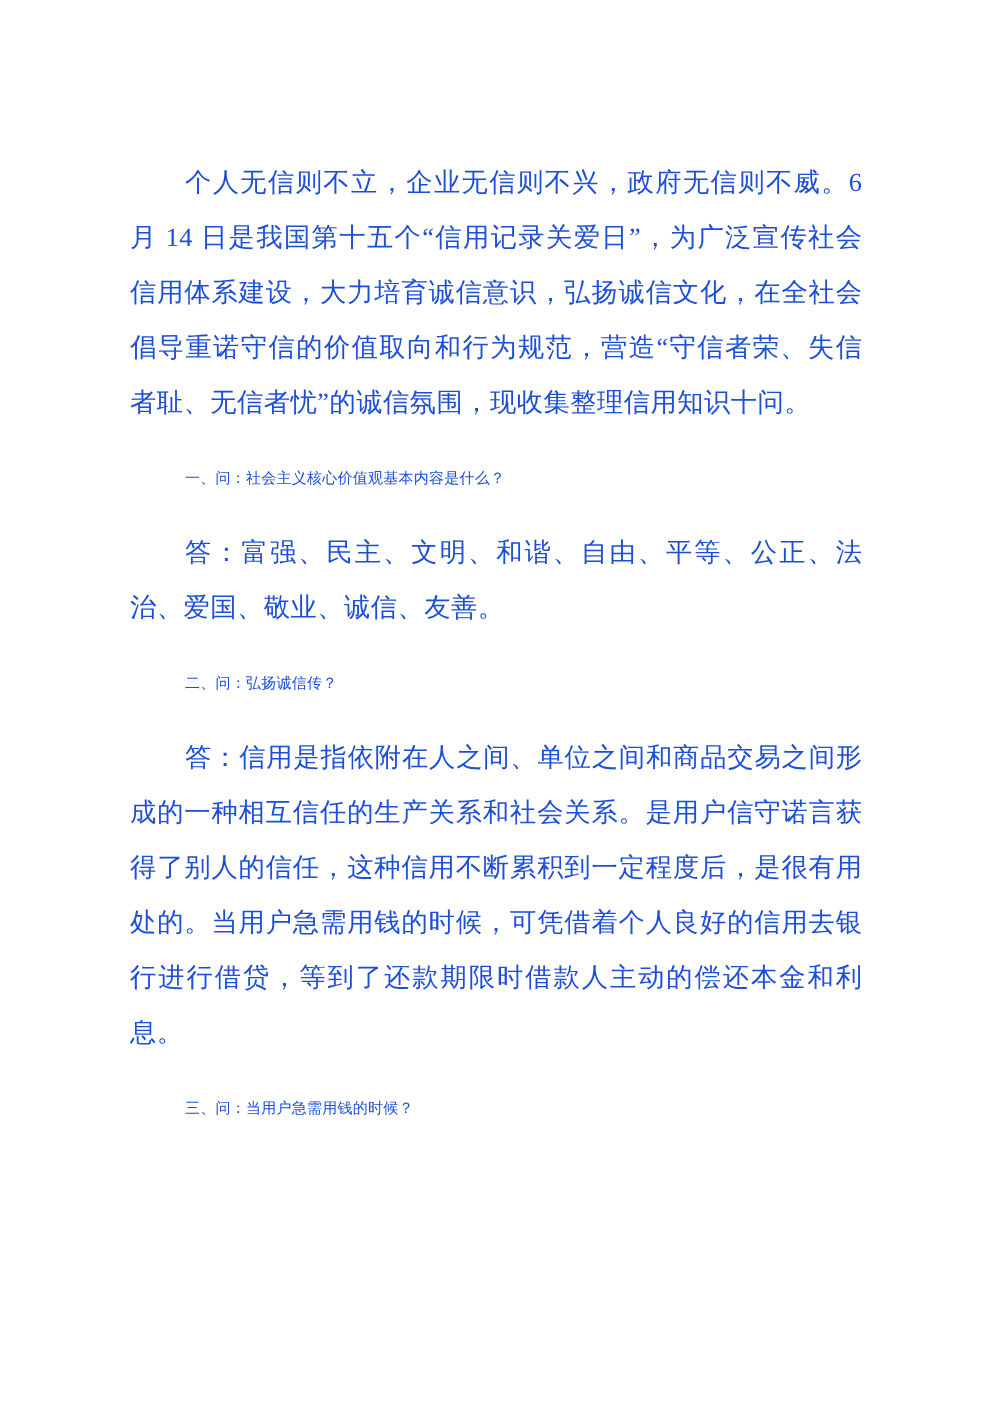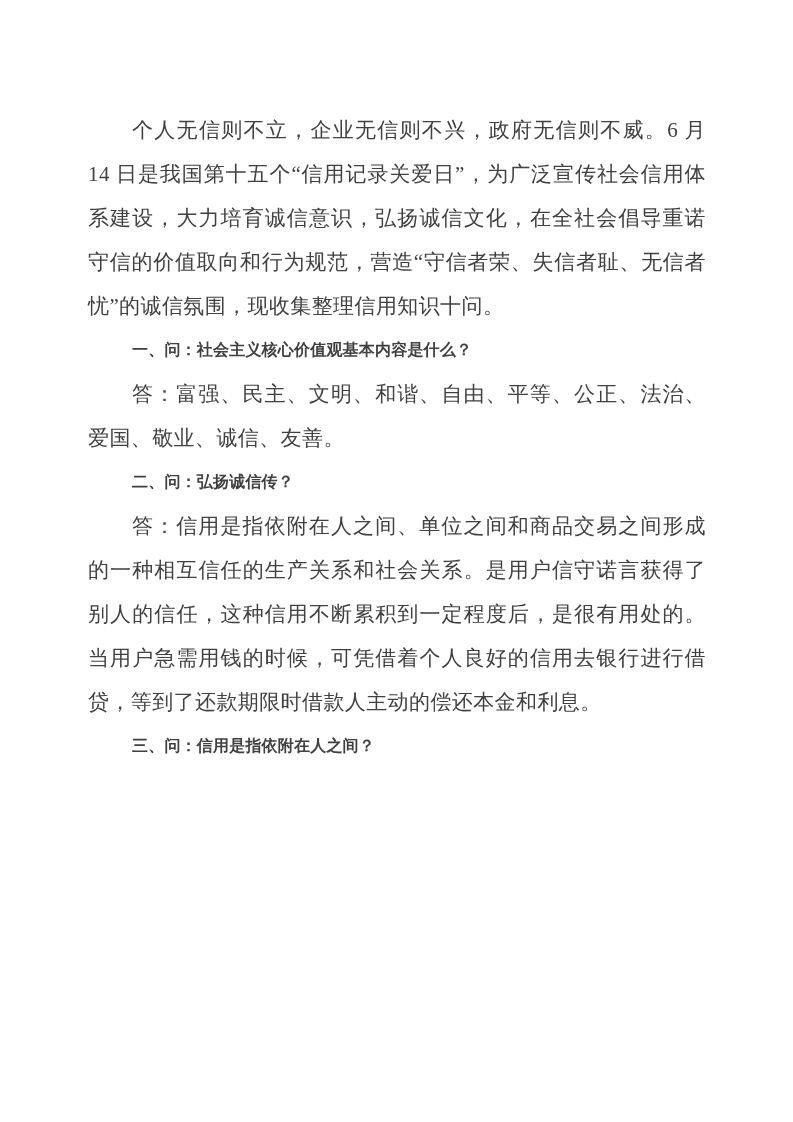--- a/index.html
+++ b/index.html
@@ -15,38 +15,38 @@
     overflow: hidden;
     box-sizing: border-box;
   }
   .content {
     position: absolute;
     left: 88px;
     top: 108px;
     width: 618px;
   }
   p {
-    margin: 0;
+    margin: 16px;
     font-family: "Liberation Serif", "DejaVu Serif", serif;
-    color: #404040;
+    color: #1d4ed8;
     font-size: 21px;
     line-height: 44px;
     text-align: justify;
     text-justify: inter-ideograph;
     letter-spacing: 0.4px;
   }
   p.body-para {
     text-indent: 44px;
   }
   p.qa-heading {
-    font-weight: bold;
+    font-weight: normal;
     text-indent: 44px;
     letter-spacing: 0.2px;
     font-family: "Liberation Sans", "DejaVu Sans", sans-serif;
-    font-size: 16px;
+    font-size: 12px;
   }
   p.answer {
     text-indent: 44px;
   }
 </style>
 </head>
 <body>
 
 <div class="page">
   <div class="content">
@@ -54,17 +54,17 @@
     <p class="body-para">个人无信则不立，企业无信则不兴，政府无信则不威。6 月 14 日是我国第十五个“信用记录关爱日”，为广泛宣传社会信用体系建设，大力培育诚信意识，弘扬诚信文化，在全社会倡导重诺守信的价值取向和行为规范，营造“守信者荣、失信者耻、无信者忧”的诚信氛围，现收集整理信用知识十问。</p>
 
     <p class="qa-heading">一、问：社会主义核心价值观基本内容是什么？</p>
 
     <p class="answer">答：富强、民主、文明、和谐、自由、平等、公正、法治、爱国、敬业、诚信、友善。</p>
 
     <p class="qa-heading">二、问：弘扬诚信传？</p>
 
     <p class="answer">答：信用是指依附在人之间、单位之间和商品交易之间形成的一种相互信任的生产关系和社会关系。是用户信守诺言获得了别人的信任，这种信用不断累积到一定程度后，是很有用处的。当用户急需用钱的时候，可凭借着个人良好的信用去银行进行借贷，等到了还款期限时借款人主动的偿还本金和利息。</p>
 
-    <p class="qa-heading">三、问：信用是指依附在人之间？</p>
+    <p class="qa-heading">三、问：当用户急需用钱的时候？</p>
 
 
   </div>
 </div>
 
 </body></html>

